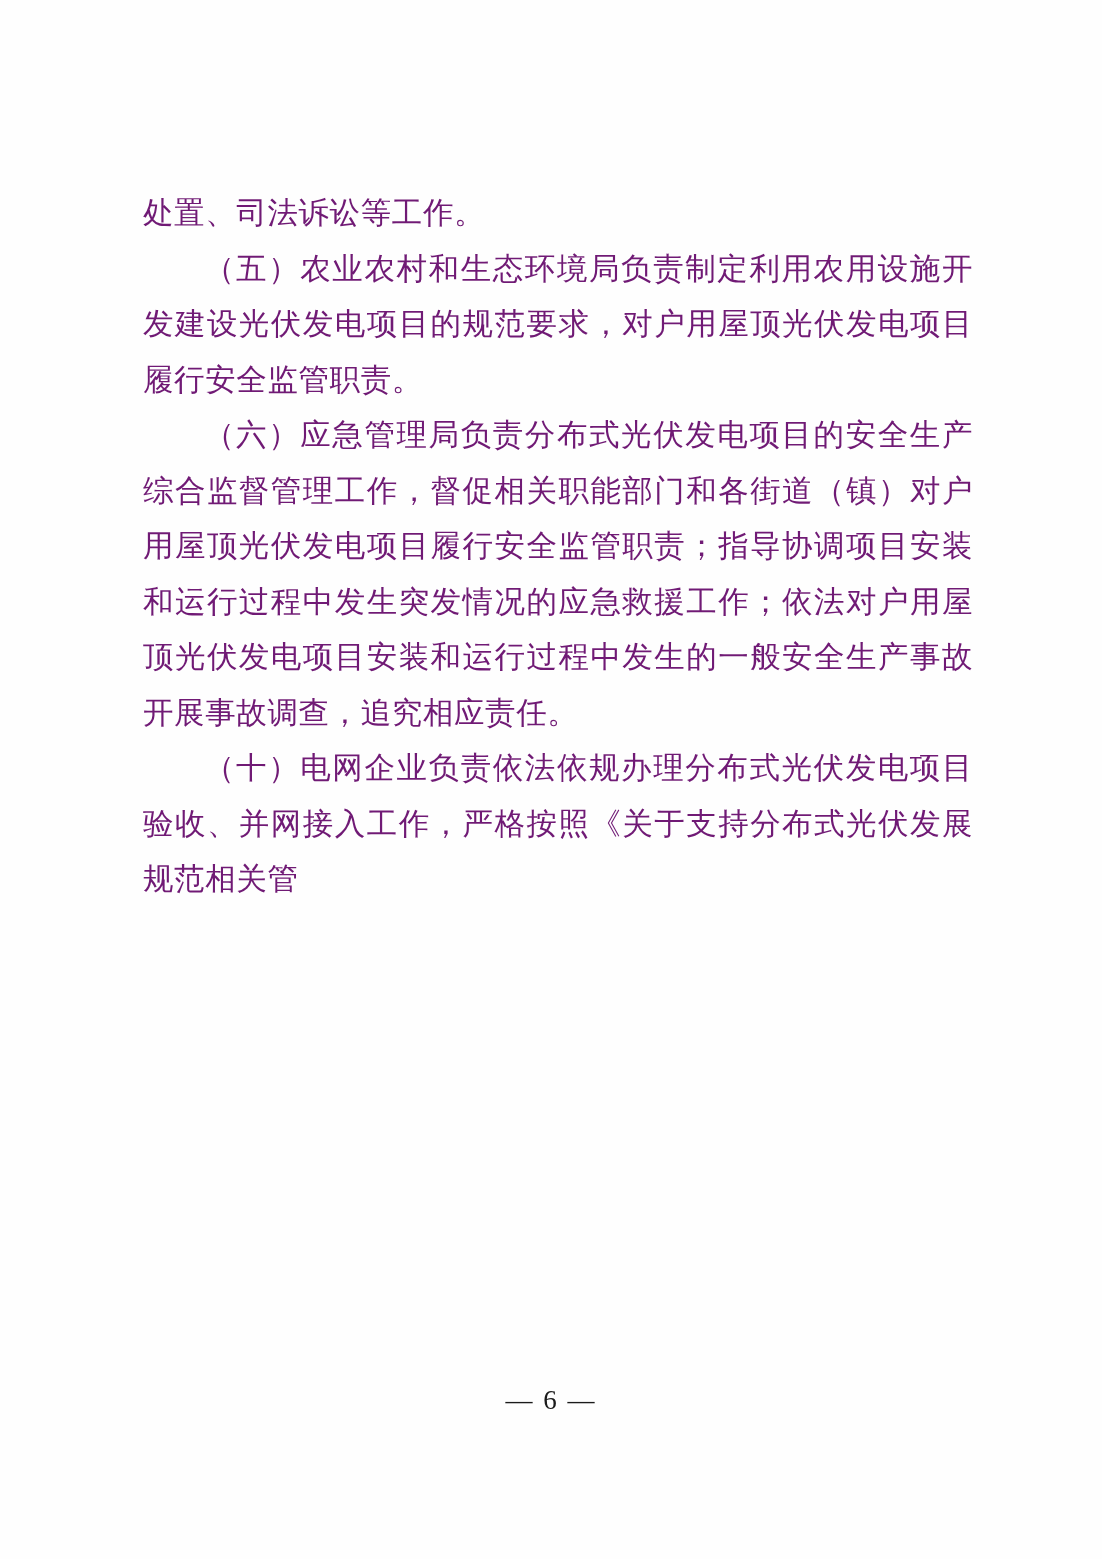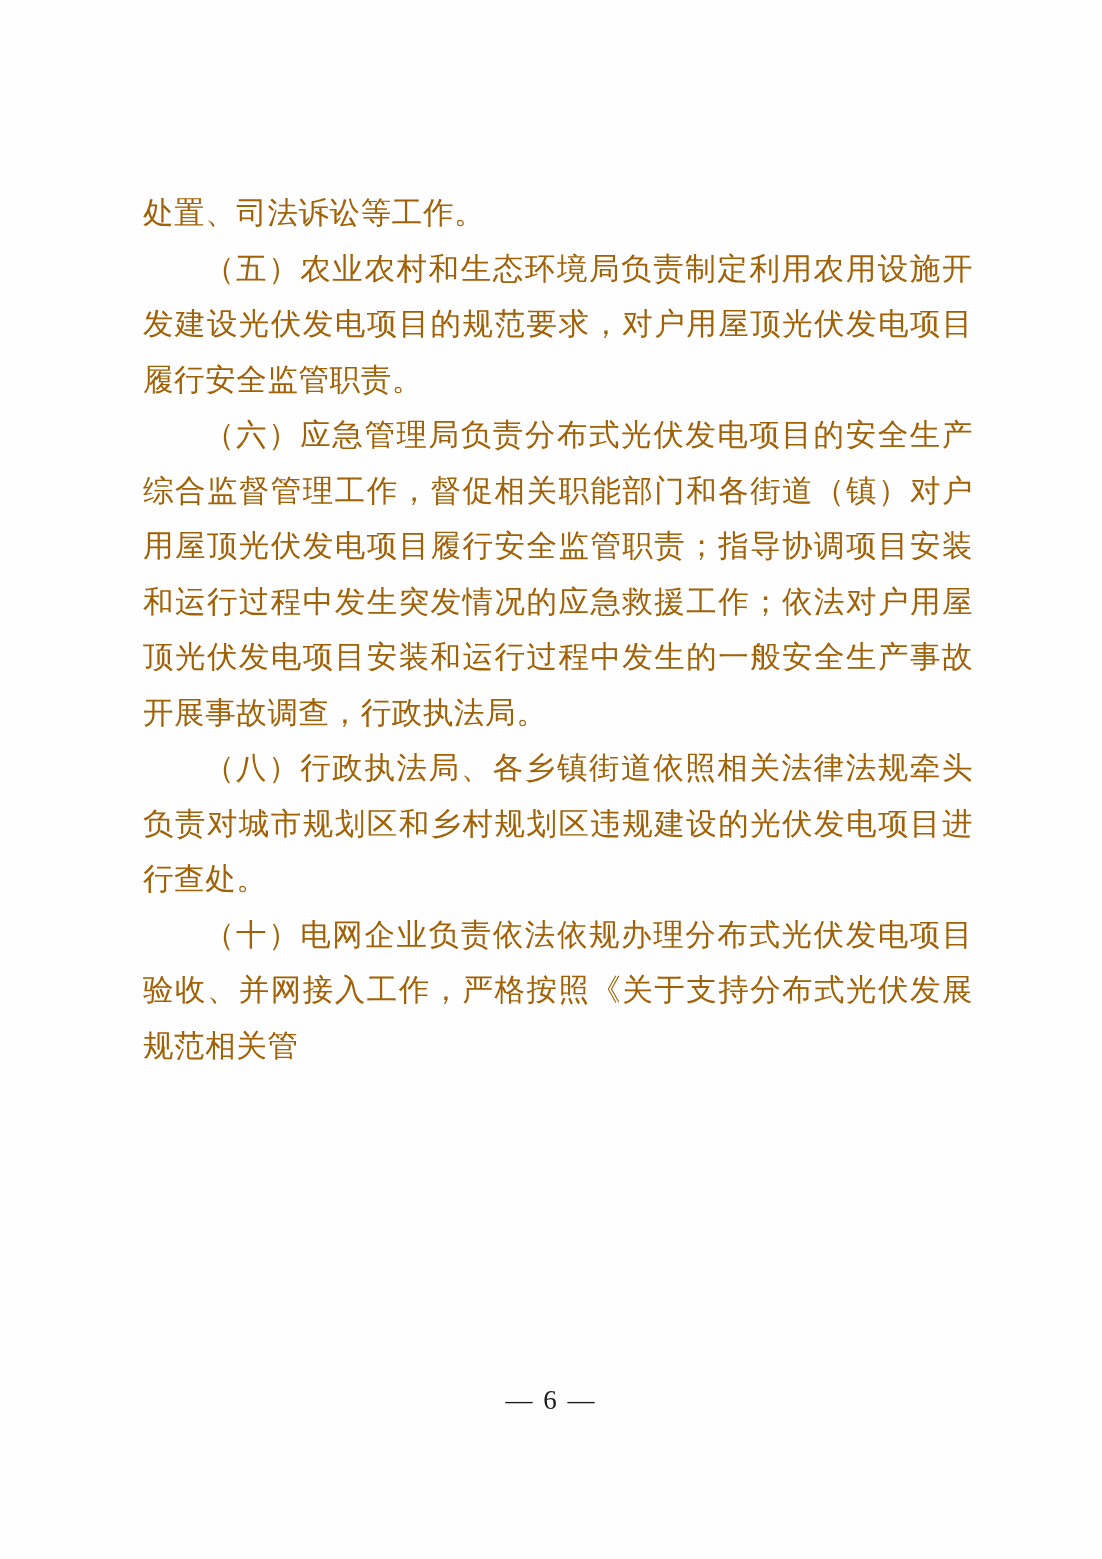--- a/index.html
+++ b/index.html
@@ -28,21 +28,21 @@
     top: 186px;
     width: 830px;
   }
   .para {
     font-size: 30.5px;
     line-height: 55.5px;
     letter-spacing: 0.6px;
     text-align: justify;
     text-justify: inter-ideograph;
     margin: 0 0 0 0;
-    color: #a16207;
+    color: #701a75;
     font-family: "Liberation Serif", serif;
     text-indent: 0;
   }
   .para.indent {
     text-indent: 61px;
   }
   .footer {
     position: absolute;
     left: 0;
     top: 1385px;
@@ -54,18 +54,17 @@
     font-family: "Liberation Serif", serif;
   }
 </style>
 </head>
 <body>
 
 <div class="page">
   <div class="content">
     <p class="para">处置、司法诉讼等工作。</p>
     <p class="para indent">（五）农业农村和生态环境局负责制定利用农用设施开发建设光伏发电项目的规范要求，对户用屋顶光伏发电项目履行安全监管职责。</p>
-    <p class="para indent">（六）应急管理局负责分布式光伏发电项目的安全生产综合监督管理工作，督促相关职能部门和各街道（镇）对户用屋顶光伏发电项目履行安全监管职责；指导协调项目安装和运行过程中发生突发情况的应急救援工作；依法对户用屋顶光伏发电项目安装和运行过程中发生的一般安全生产事故开展事故调查，行政执法局。</p>
-    <p class="para indent">（八）行政执法局、各乡镇街道依照相关法律法规牵头负责对城市规划区和乡村规划区违规建设的光伏发电项目进行查处。</p>
+    <p class="para indent">（六）应急管理局负责分布式光伏发电项目的安全生产综合监督管理工作，督促相关职能部门和各街道（镇）对户用屋顶光伏发电项目履行安全监管职责；指导协调项目安装和运行过程中发生突发情况的应急救援工作；依法对户用屋顶光伏发电项目安装和运行过程中发生的一般安全生产事故开展事故调查，追究相应责任。</p>
     <p class="para indent">（十）电网企业负责依法依规办理分布式光伏发电项目验收、并网接入工作，严格按照《关于支持分布式光伏发展规范相关管</p>
   </div>
   <div class="footer">— 6 —</div>
 </div>
 
 </body></html>

